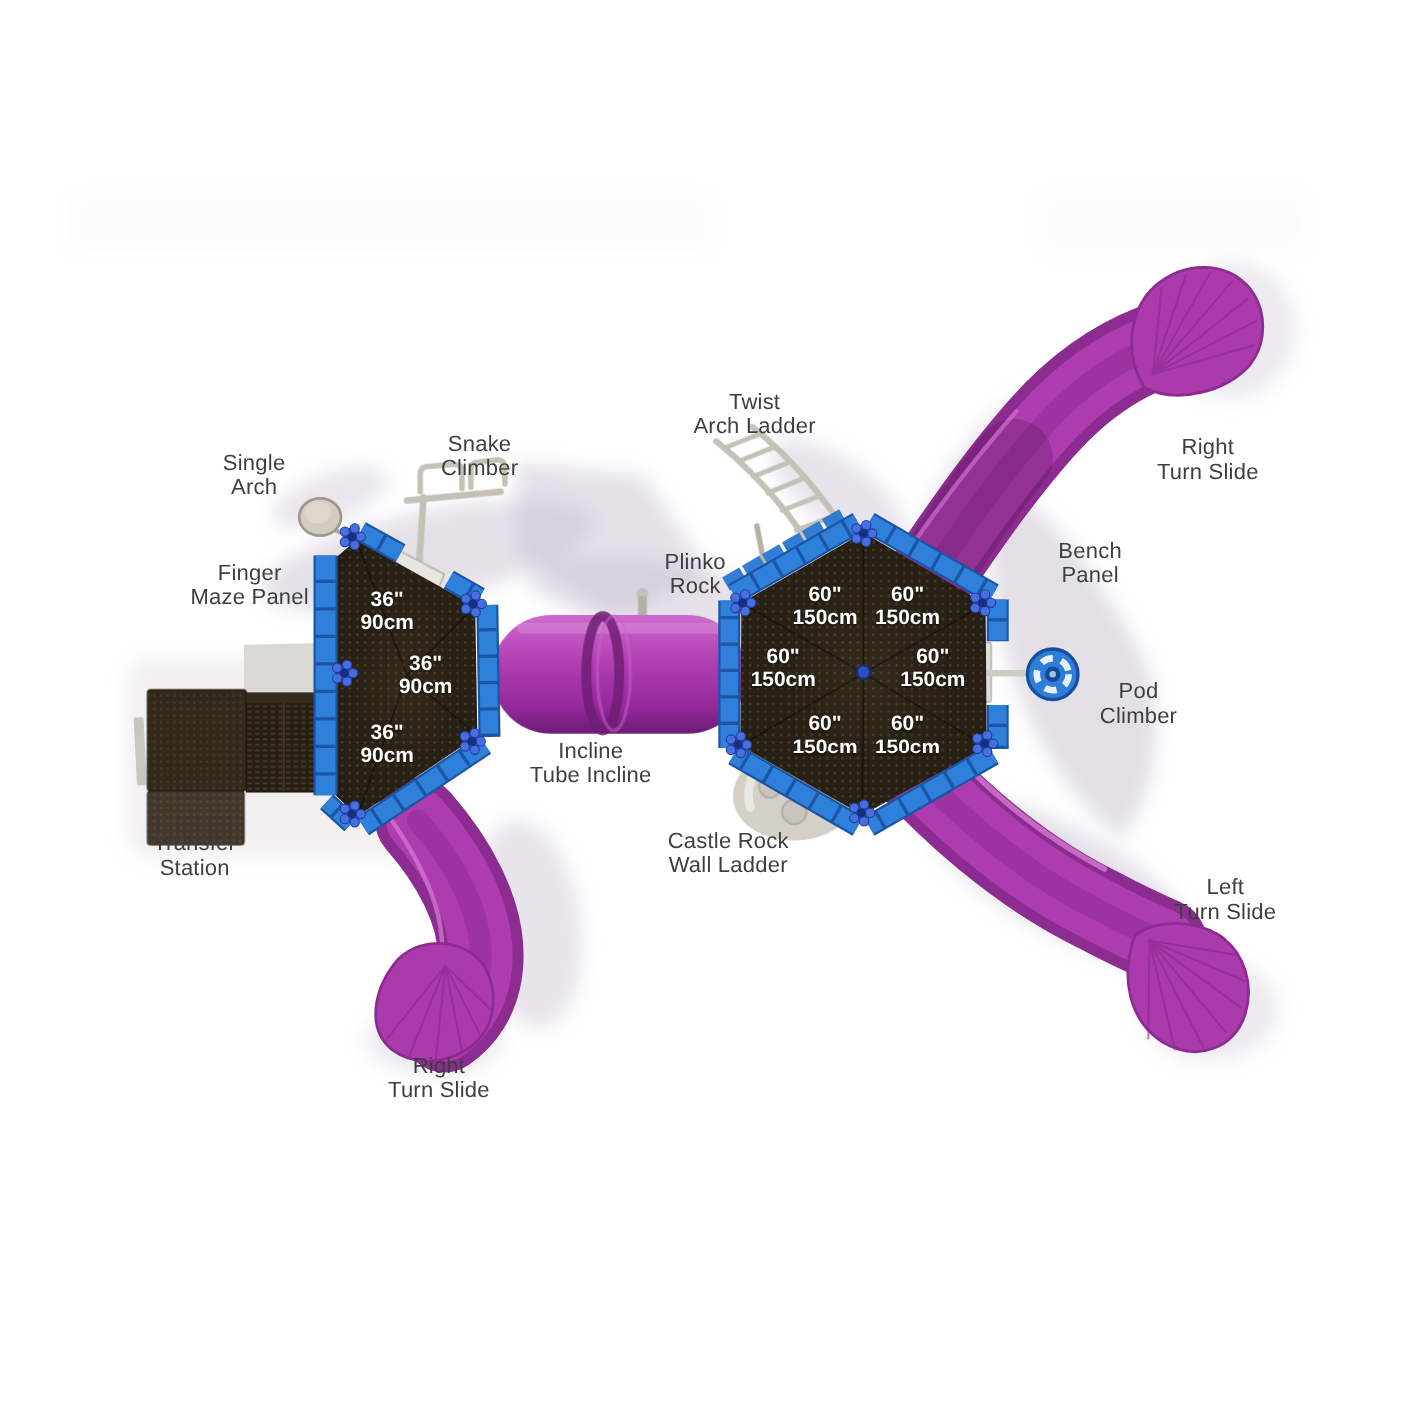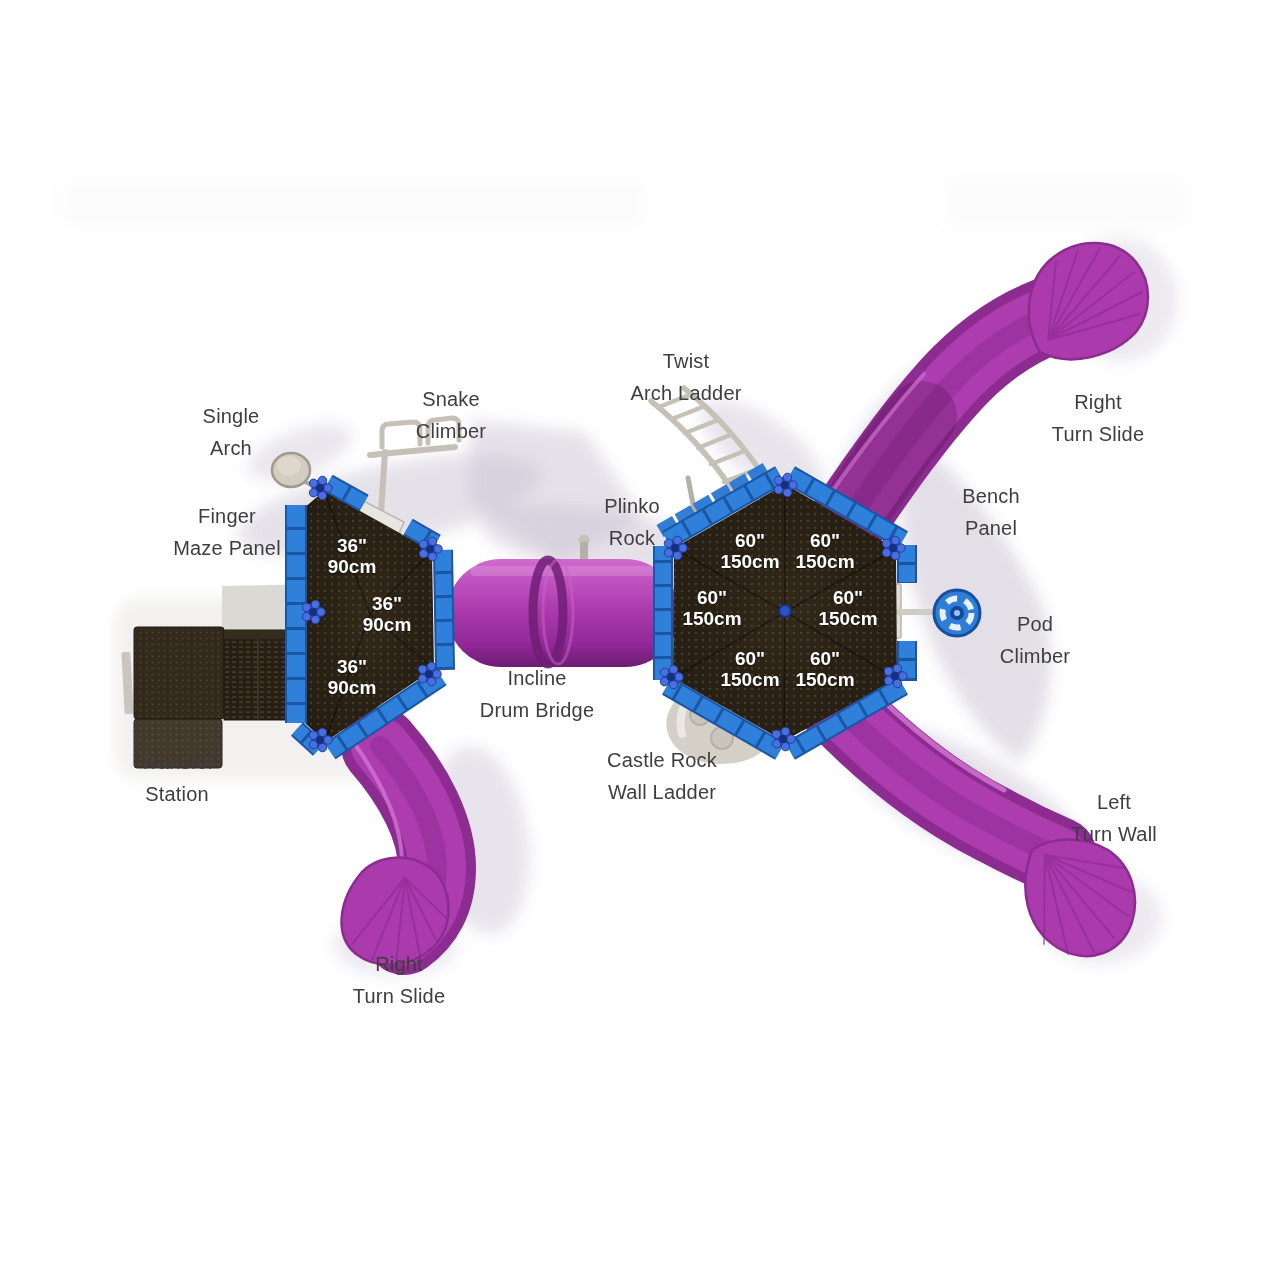--- a/index.html
+++ b/index.html
@@ -3,21 +3,21 @@
 <meta charset="utf-8">
 <style>
   html,body{margin:0;padding:0;background:#ffffff;}
   .stage{
     position:relative;width:1285px;height:1275px;background:#ffffff;overflow:hidden;
     font-family:"Liberation Sans", sans-serif;
   }
   .stage svg{position:absolute;left:0;top:0;}
   .label{
     position:absolute;transform:translate(-50%,-50%);
-    color:#3e3e3e;font-size:20px;line-height:32px;text-align:center;
+    color:#3e3e3e;font-size:20px;line-height:22px;text-align:center;
     white-space:pre-line;letter-spacing:0.2px;
   }
   .deck-label{
     position:absolute;transform:translate(-50%,-50%);
     color:#ffffff;font-size:19px;line-height:21px;font-weight:bold;text-align:center;
     white-space:pre-line;text-shadow:0 1px 2px rgba(0,0,0,0.55);
   }
 </style>
 </head>
 <body>
@@ -294,44 +294,44 @@
   </g>
 
   <g>
     <ellipse cx="291" cy="470" rx="19" ry="17" fill="#d3ccc0" stroke="#a09a8e" stroke-width="2.5"></ellipse>
     <ellipse cx="289" cy="466" rx="12" ry="10" fill="#ded8cc"></ellipse>
   </g>
 </svg>
 
 <div class="label" style="left:231px;top:432px">Single
 Arch</div>
-<div class="label" style="left:451px;top:415px">Snake
+<div class="label" style="left:436px;top:415px">Snake
 Climber</div>
 <div class="label" style="left:686px;top:377px">Twist
 Arch Ladder</div>
 <div class="label" style="left:1098px;top:418px">Right
 Turn Slide</div>
 <div class="label" style="left:227px;top:532px">Finger
 Maze Panel</div>
 <div class="label" style="left:632px;top:522px">Plinko
 Rock</div>
 <div class="label" style="left:991px;top:512px">Bench
 Panel</div>
 <div class="label" style="left:1035px;top:640px">Pod
 Climber</div>
 <div class="label" style="left:537px;top:694px">Incline
-Drum Bridge</div>
+Tube Incline</div>
 <div class="label" style="left:662px;top:776px">Castle Rock
 Wall Ladder</div>
 <div class="label" style="left:177px;top:778px">Transfer
 Station</div>
 <div class="label" style="left:399px;top:980px">Right
 Turn Slide</div>
 <div class="label" style="left:1114px;top:818px">Left
-Turn Wall</div>
+Turn Slide</div>
 
 <div class="deck-label" style="left:352px;top:556px">36"
 90cm</div>
 <div class="deck-label" style="left:387px;top:614px">36"
 90cm</div>
 <div class="deck-label" style="left:352px;top:677px">36"
 90cm</div>
 <div class="deck-label" style="left:750px;top:551px">60"
 150cm</div>
 <div class="deck-label" style="left:825px;top:551px">60"

